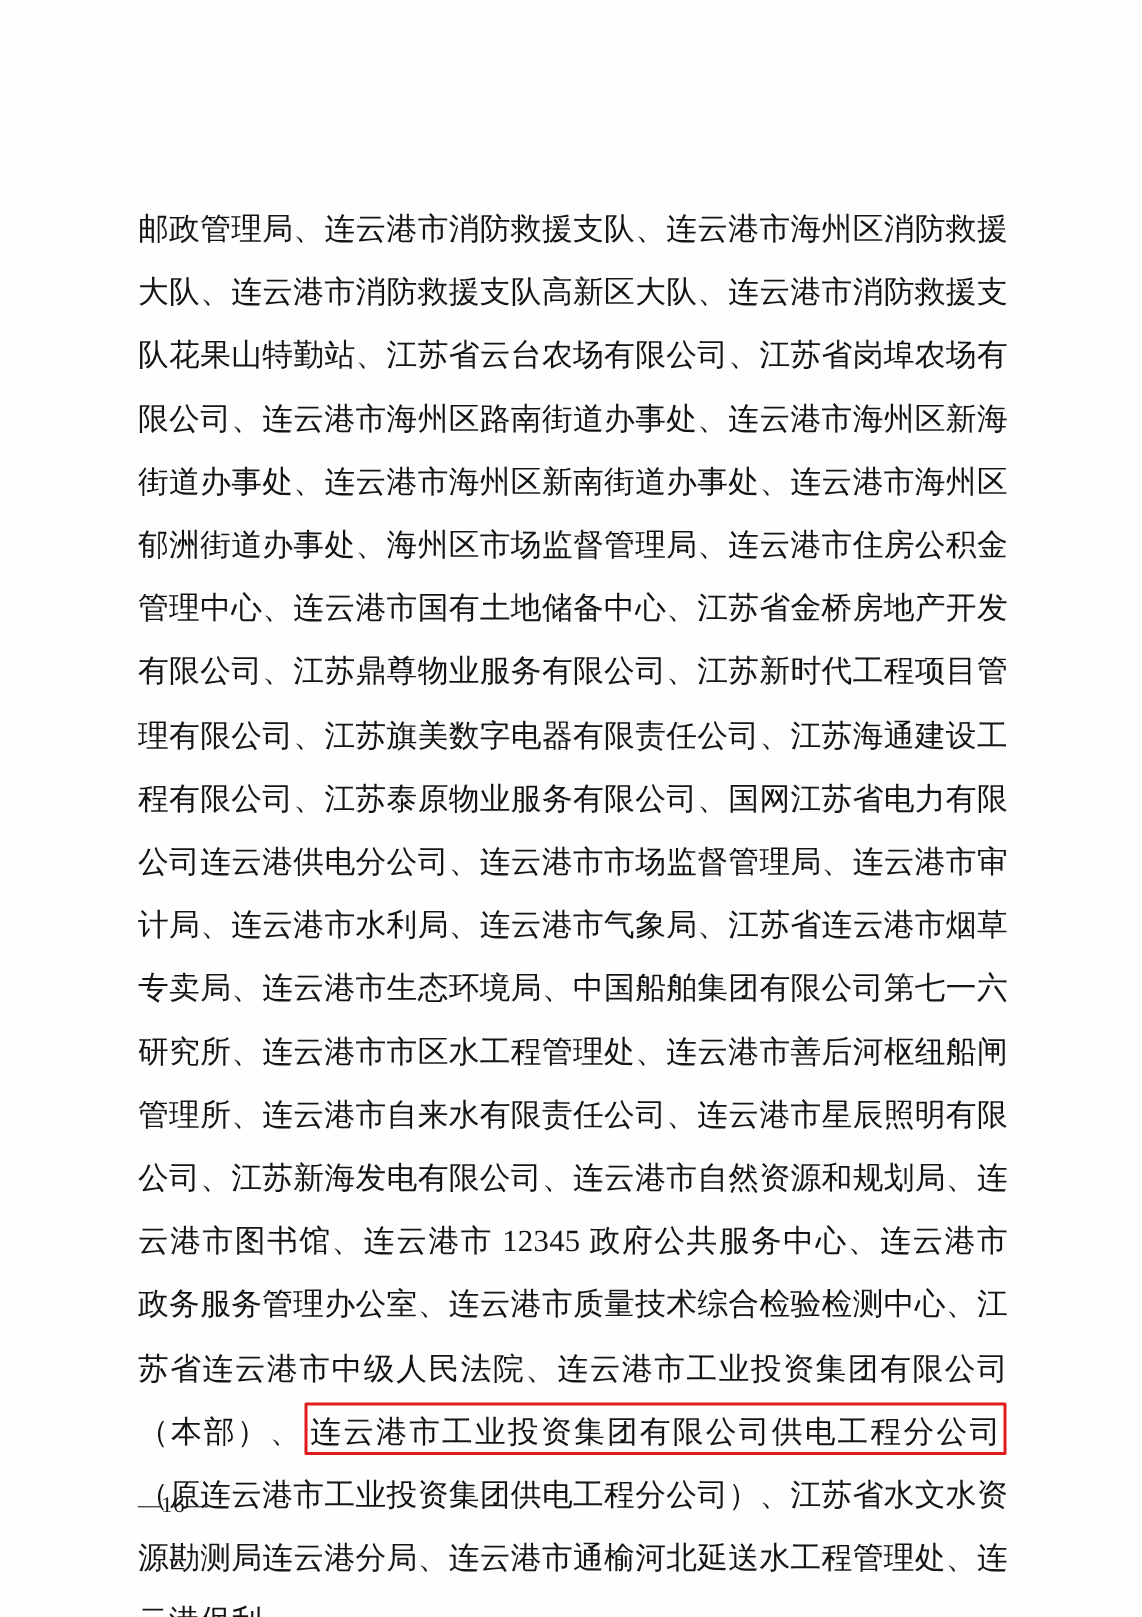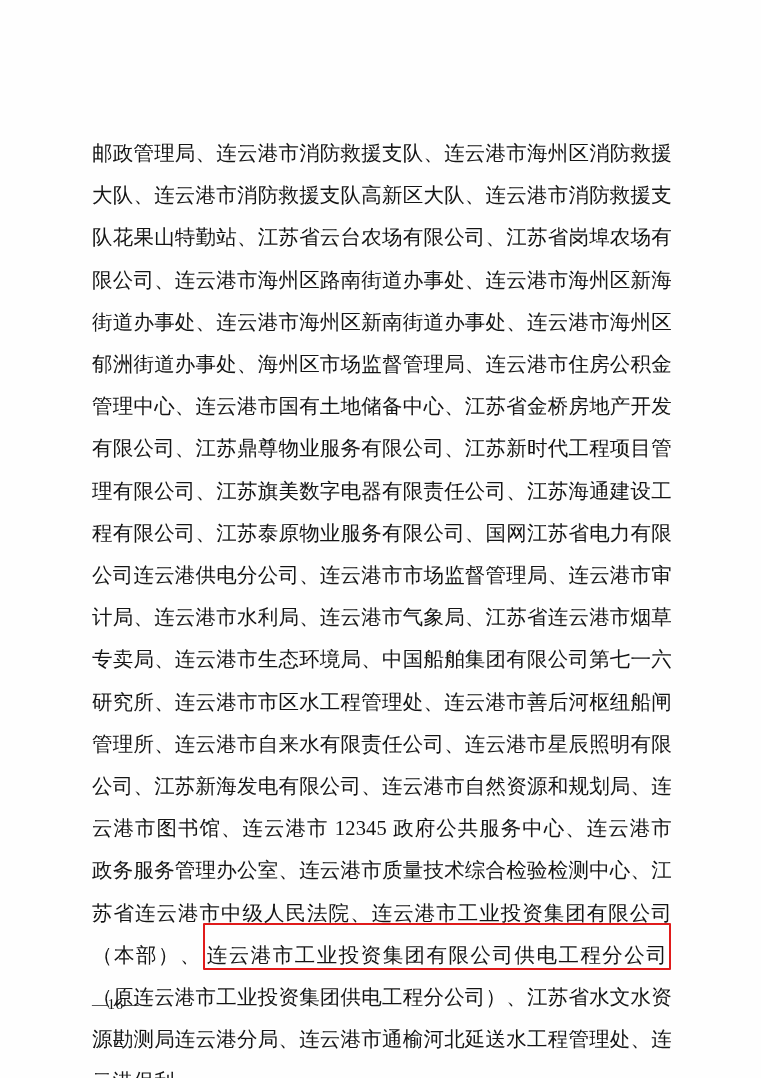--- a/index.html
+++ b/index.html
@@ -37,21 +37,21 @@
   }
   .body-text .run {
     white-space: normal;
   }
   .highlight {
     position: relative;
     display: inline;
     box-decoration-break: clone;
     -webkit-box-decoration-break: clone;
     border: 2.2px solid #e01b1b;
-    padding: 19px 2px 2px 2px;
+    padding: 7px 2px 2px 2px;
     border-radius: 1px;
     margin: 0 1px;
   }
   .page-number {
     position: absolute;
     left: 92px;
     top: 996px;
     font-size: 15px;
     letter-spacing: 0.5px;
     color: #161616;

